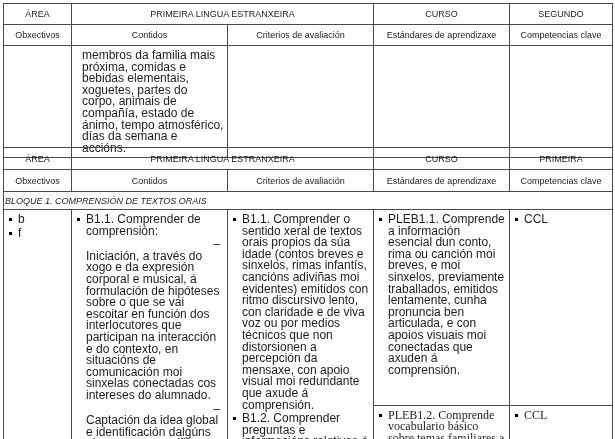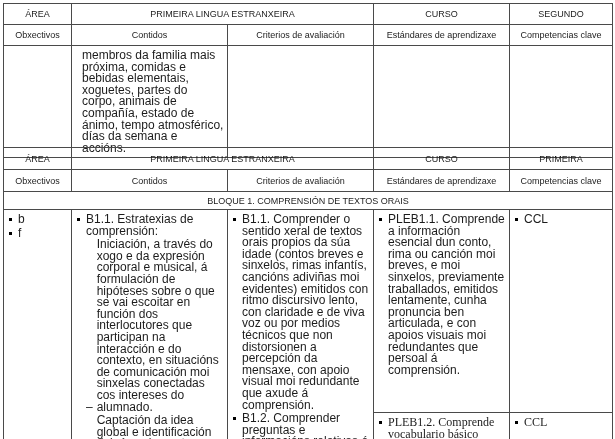--- a/index.html
+++ b/index.html
@@ -27,41 +27,42 @@
   }
   td.hdr {
     text-align:center;
     vertical-align:middle;
     font-size:9px;
     height:21px;
     padding:2px;
   }
   #table-segundo td.hdr { height:22px; }
   td.block-row {
-    text-align:center;
+    text-align:left;
     vertical-align:middle;
     font-size:9px;
     height:18px;
     padding:1px;
+    font-style:italic;
   }
   .cellpad {
     padding:4px 3px 3px 3px;
     font-size:12px;
     line-height:11.6px;
   }
   .cont-par { padding-left:10px; }
   .li { display:flex; align-items:flex-start; margin-bottom:2px; }
   .li .sq {
     flex:none;
     width:3px; height:3px;
     background:#000;
     margin:4px 6px 0 2px;
   }
   .li .li-text { flex:1; }
-  .dash-item { display:flex; align-items:flex-end; margin:2px 0 2px 11px; }
+  .dash-item { display:flex; align-items:flex-end; margin:2px 0 2px 11px;flex-direction:column; }
   .dash-item .dash { flex:none; margin-right:4px; }
   .dash-item .dash::before { content:"\2013"; }
   .dash-item .li-text { flex:1; }
   tr.sub-a > td { height:141px; }
   tr.sub-b > td { height:85px;font-family:Liberation Serif, serif; }
   tr.body-row-1 > td { height:83px; }
 </style>
 </head>
 <body>
 
@@ -134,21 +135,21 @@
         <div class="li">
           <span class="sq"></span>
           <span class="li-text">f</span>
         </div>
       </div>
     </td>
     <td rowspan="2">
       <div class="cellpad">
         <div class="li">
           <span class="sq"></span>
-          <span class="li-text">B1.1. Estratexias de comprensión:</span>
+          <span class="li-text">B1.1. Comprender de comprensión:</span>
         </div>
         <div class="dash-item">
           <span class="dash"></span>
           <span class="li-text">Iniciación, a través do xogo e da expresión corporal e musical, á formulación de hipóteses sobre o que se vai escoitar en función dos interlocutores que participan na interacción e do contexto, en situacións de comunicación moi sinxelas conectadas cos intereses do alumnado.</span>
         </div>
         <div class="dash-item">
           <span class="dash"></span>
           <span class="li-text">Captación da idea global e identificación dalgúns elementos específicos en textos orais, con axuda de elementos lingüísticos e non lingüísticos do contexto.</span>
         </div>
       </div>
@@ -162,21 +163,21 @@
         <div class="li">
           <span class="sq"></span>
           <span class="li-text">B1.2. Comprender preguntas e informacións relativas á información persoal básica (nome, idade, gustos…), instrucións elementais e</span>
         </div>
       </div>
     </td>
     <td>
       <div class="cellpad">
         <div class="li">
           <span class="sq"></span>
-          <span class="li-text">PLEB1.1. Comprende a información esencial dun conto, rima ou canción moi breves, e moi sinxelos, previamente traballados, emitidos lentamente, cunha pronuncia ben articulada, e con apoios visuais moi redundantes que persoal á comprensión.</span>
+          <span class="li-text">PLEB1.1. Comprende a información esencial dun conto, rima ou canción moi breves, e moi sinxelos, previamente traballados, emitidos lentamente, cunha pronuncia ben articulada, e con apoios visuais moi conectadas que axuden á comprensión.</span>
         </div>
       </div>
     </td>
     <td>
       <div class="cellpad">
         <div class="li">
           <span class="sq"></span>
           <span class="li-text">CCL</span>
         </div>
       </div>

